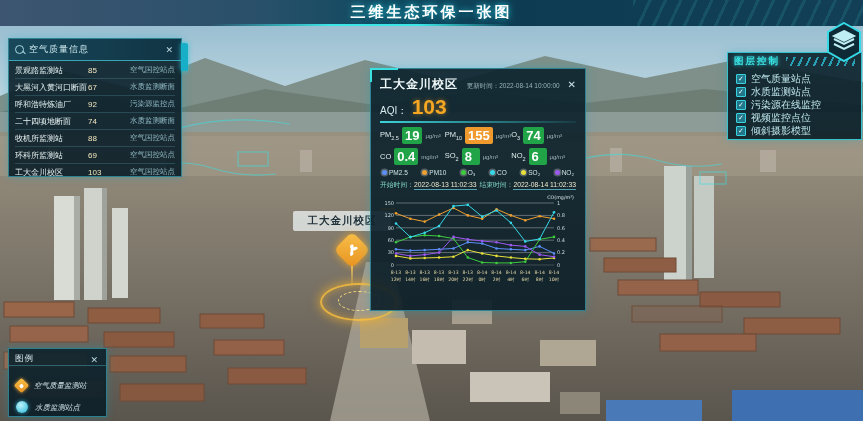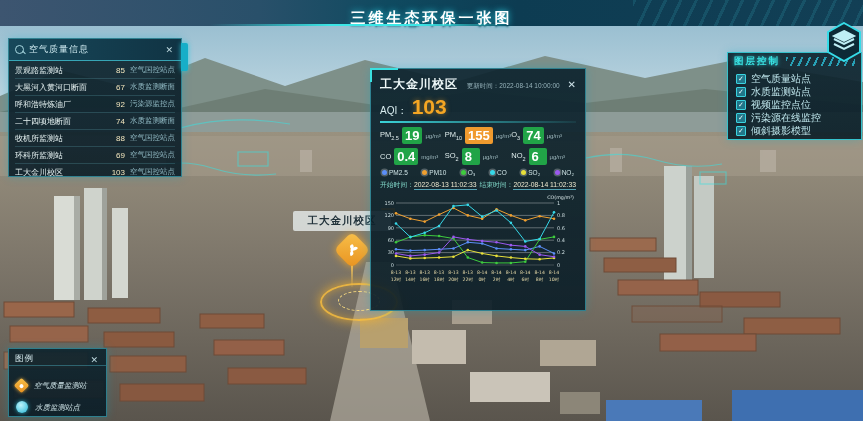--- a/index.html
+++ b/index.html
@@ -7,21 +7,21 @@
          font-family:"Liberation Sans","DejaVu Sans",sans-serif;}
   .scene{position:absolute;left:0;top:0;z-index:0;}
 
   
   .topbar{position:absolute;left:0;top:0;width:863px;height:26px;z-index:6;
     background:linear-gradient(90deg,#3d5570 0%,#29506a 30%,#0f4a60 45%,#0d3c52 60%,#123f55 100%);}
   .topbar::after{content:"";position:absolute;left:210px;bottom:0;width:300px;height:2px;
     background:linear-gradient(90deg,rgba(60,230,230,0),#3ce6e6 40%,#3ce6e6 70%,rgba(60,230,230,0));}
   .topbar::before{content:"";position:absolute;right:0;top:0;width:230px;height:100%;
     background:repeating-linear-gradient(115deg,rgba(70,220,235,.25) 0 3px,rgba(0,0,0,0) 3px 14px);opacity:.5;}
-  .title{position:absolute;left:0;right:0;top:9px;text-align:center;font-size:15px;font-weight:bold;
+  .title{position:absolute;left:0;right:0;top:3px;text-align:center;font-size:15px;font-weight:bold;
     color:#fff;letter-spacing:3px;text-shadow:0 0 6px #2ad4e8,0 2px 2px rgba(0,40,60,.8);}
 
   
   .panel{position:absolute;background:linear-gradient(180deg,rgba(13,36,46,.92),rgba(9,28,38,.9));
     border:1px solid rgba(70,200,220,.55);box-shadow:0 0 9px rgba(0,170,200,.3);z-index:5;color:#dfeef0;}
 
   
   .station-panel{left:8px;top:38px;width:172px;height:137px;}
   .sp-head{display:flex;align-items:center;height:21px;padding:0 6px;
     background:linear-gradient(90deg,rgba(24,74,92,.95),rgba(16,52,68,.95));
@@ -29,21 +29,21 @@
   .sp-title{flex:1;font-size:9px;color:#cfeaf0;margin-left:5px;letter-spacing:1px;}
   .mag{width:7px;height:7px;border:1.2px solid #a8d8e0;border-radius:50%;position:relative;}
   .mag::after{content:"";position:absolute;left:6px;top:6px;width:4px;height:1.2px;background:#a8d8e0;transform:rotate(45deg);}
   .close-x{font-size:9px;color:#bcd8de;cursor:pointer;padding:0 2px;}
   .sp-tab{position:absolute;right:-7px;top:4px;width:7px;height:28px;background:#17aec8;
     border-radius:0 2px 2px 0;box-shadow:0 0 5px rgba(40,210,230,.8);}
   .s-rows{padding:1px 6px;}
   .s-row{display:flex;align-items:center;height:16px;border-bottom:1px solid rgba(110,190,205,.22);font-size:8px;}
   .s-row:last-child{border-bottom:none;}
   .s-name{flex:1;color:#e6f2f2;white-space:nowrap;overflow:hidden;}
-  .s-val{width:22px;color:#f2e6be;text-align:right;margin-right:5px;}
+  .s-val{width:22px;color:#f2e6be;text-align:left;margin-right:20px;}
   .s-desc{color:#93bcc6;font-size:7.5px;text-align:right;}
 
   
   .popup{left:370px;top:68px;width:216px;height:243px;padding:7px 9px 4px 9px;box-sizing:border-box;}
   .popup::before{content:"";position:absolute;left:-1px;top:-1px;width:26px;height:12px;
     border-left:2px solid #3ae0e0;border-top:2px solid #3ae0e0;}
   .pp-row1{display:flex;align-items:baseline;}
   .pp-title{font-size:12px;font-weight:bold;color:#eef8f8;letter-spacing:1px;}
   .pp-update{flex:1;text-align:right;font-size:6.5px;color:#96b2ba;margin-right:8px;}
   .pp-close{font-size:10px;color:#cfe4ea;cursor:pointer;}
@@ -480,25 +480,25 @@
         <div class="lp-row">
           <span class="lp-check">✓</span>
           <span class="lp-label">空气质量站点</span>
         </div>
         <div class="lp-row">
           <span class="lp-check">✓</span>
           <span class="lp-label">水质监测站点</span>
         </div>
         <div class="lp-row">
           <span class="lp-check">✓</span>
-          <span class="lp-label">视频监控点位</span>
+          <span class="lp-label">污染源在线监控</span>
         </div>
         <div class="lp-row">
           <span class="lp-check">✓</span>
-          <span class="lp-label">污染源在线监控</span>
+          <span class="lp-label">视频监控点位</span>
         </div>
         <div class="lp-row">
           <span class="lp-check">✓</span>
           <span class="lp-label">倾斜摄影模型</span>
         </div>
       </div>
 </div>
 <div class="hexwrap">
   <svg width="36" height="40" viewBox="0 0 36 40">
     <polygon points="18,1 34,10 34,30 18,39 2,30 2,10" fill="#0d2a36" stroke="#35dce8" stroke-width="2"></polygon>

